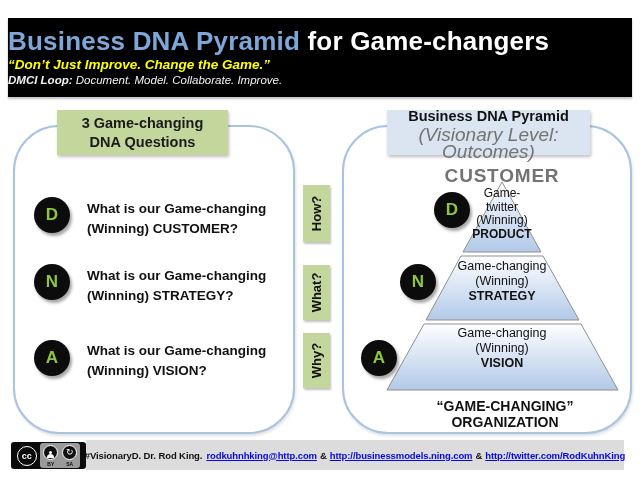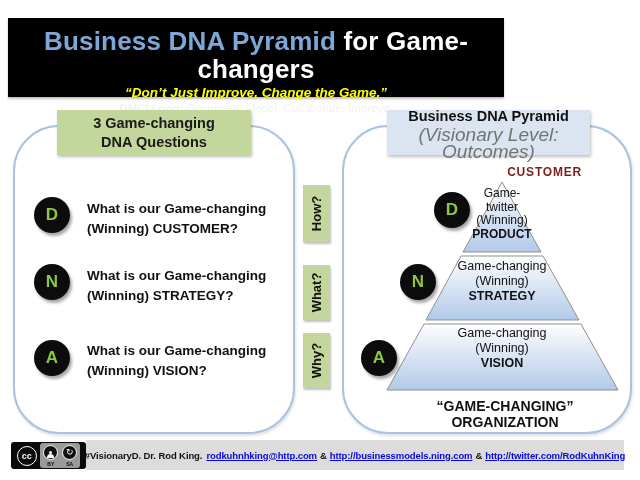--- a/index.html
+++ b/index.html
@@ -1,38 +1,38 @@
 <!DOCTYPE html>
 <html><head>
 <meta charset="utf-8">
 <style>
   html,body{margin:0;padding:0;background:#fff;}
   .stage{position:relative;width:640px;height:480px;background:#ffffff;
          font-family:"Liberation Sans",sans-serif;overflow:hidden;}
 
   
-  .header-bar{position:absolute;left:8px;top:18px;width:496px;height:79px;
-              background:#000;color:#fff;text-align:center;
+  .header-bar{position:absolute;left:8px;top:18px;width:624px;height:79px;
+              background:#000;color:#fff;
               box-shadow:0 2px 2px rgba(0,0,0,.25);}
   .title-line{margin-top:9px;font-size:26px;font-weight:bold;letter-spacing:.2px;line-height:28px;}
   .title-highlight{color:#7da7d9;}
   .title-rest{color:#ffffff;}
   .subtitle-line{margin-top:2px;font-size:13.5px;font-weight:bold;font-style:italic;color:#ffff00;line-height:15px;}
   .dmci-line{margin-top:2px;font-size:11.5px;font-style:italic;color:#f2f2f2;line-height:13px;}
   .dmci-label{font-weight:bold;margin-top:48px;}
 
   
   .panel{position:absolute;background:#fff;border:2px solid #a9c4e3;border-radius:46px;
          box-shadow:1px 2px 3px rgba(0,0,0,.12);}
   .panel-left{left:13px;top:125px;width:278px;height:305px;}
   .panel-right{left:342px;top:125px;width:286px;height:305px;}
 
   .box-header{position:absolute;display:flex;flex-direction:column;justify-content:center;
               text-align:center;box-shadow:1px 2px 3px rgba(0,0,0,.25);}
-  .box-header-left{left:57px;top:110px;width:194px;height:45px;background:#c3d69b;}
+  .box-header-left{left:57px;top:110px;width:171px;height:45px;background:#c3d69b;}
   .box-header-left .l1,.box-header-left .l2{font-size:14.5px;font-weight:bold;color:#1a1a1a;line-height:19px;}
   .box-header-right{left:387px;top:110px;width:203px;height:45px;background:#dbe5f1;}
   .box-header-right .l1{font-size:14.5px;font-weight:bold;color:#111;line-height:20px;}
   .box-header-right .l2{font-size:19px;font-style:italic;color:#737373;line-height:17px;}
 
   
   .dna-circle{position:absolute;width:36px;height:36px;border-radius:50%;background:#0c0c0c;
               display:flex;align-items:center;justify-content:center;
               color:#8dc63f;font-size:17px;font-weight:bold;
               box-shadow:2px 3px 3px rgba(0,0,0,.35);}
@@ -42,22 +42,22 @@
             color:#111;line-height:20px;}
 
   
   .mid-box{position:absolute;left:303px;width:27px;background:#c3d69b;
            display:flex;align-items:center;justify-content:center;
            box-shadow:1px 2px 2px rgba(0,0,0,.25);}
   .mid-box span{transform:rotate(-90deg);white-space:nowrap;
                 font-size:13px;font-weight:bold;color:#111;}
 
   
-  .customer-label{position:absolute;left:422px;top:165px;width:160px;text-align:right;
-                  color:#7f1d1d;font-size:12px;font-weight:bold;letter-spacing:.8px;}
+  .customer-label{position:absolute;left:422px;top:165px;width:160px;text-align:center;
+                  color:#737373;font-size:19px;font-weight:bold;letter-spacing:.8px;}
   .pyr-svg{position:absolute;left:0;top:0;width:640px;height:480px;pointer-events:none;}
   .tier-text{position:absolute;left:422px;width:160px;text-align:center;
              font-size:12.5px;color:#111;}
   .tier-text span{display:block;}
   .tier-text .em{font-weight:bold;}
   .tier1{top:187px;line-height:13.5px;font-size:12px;}
   .tier2{top:259px;line-height:15px;}
   .tier3{top:326px;line-height:15px;}
   .org-label{position:absolute;left:390px;top:398px;width:230px;text-align:center;
              font-size:14px;font-weight:bold;color:#111;}

